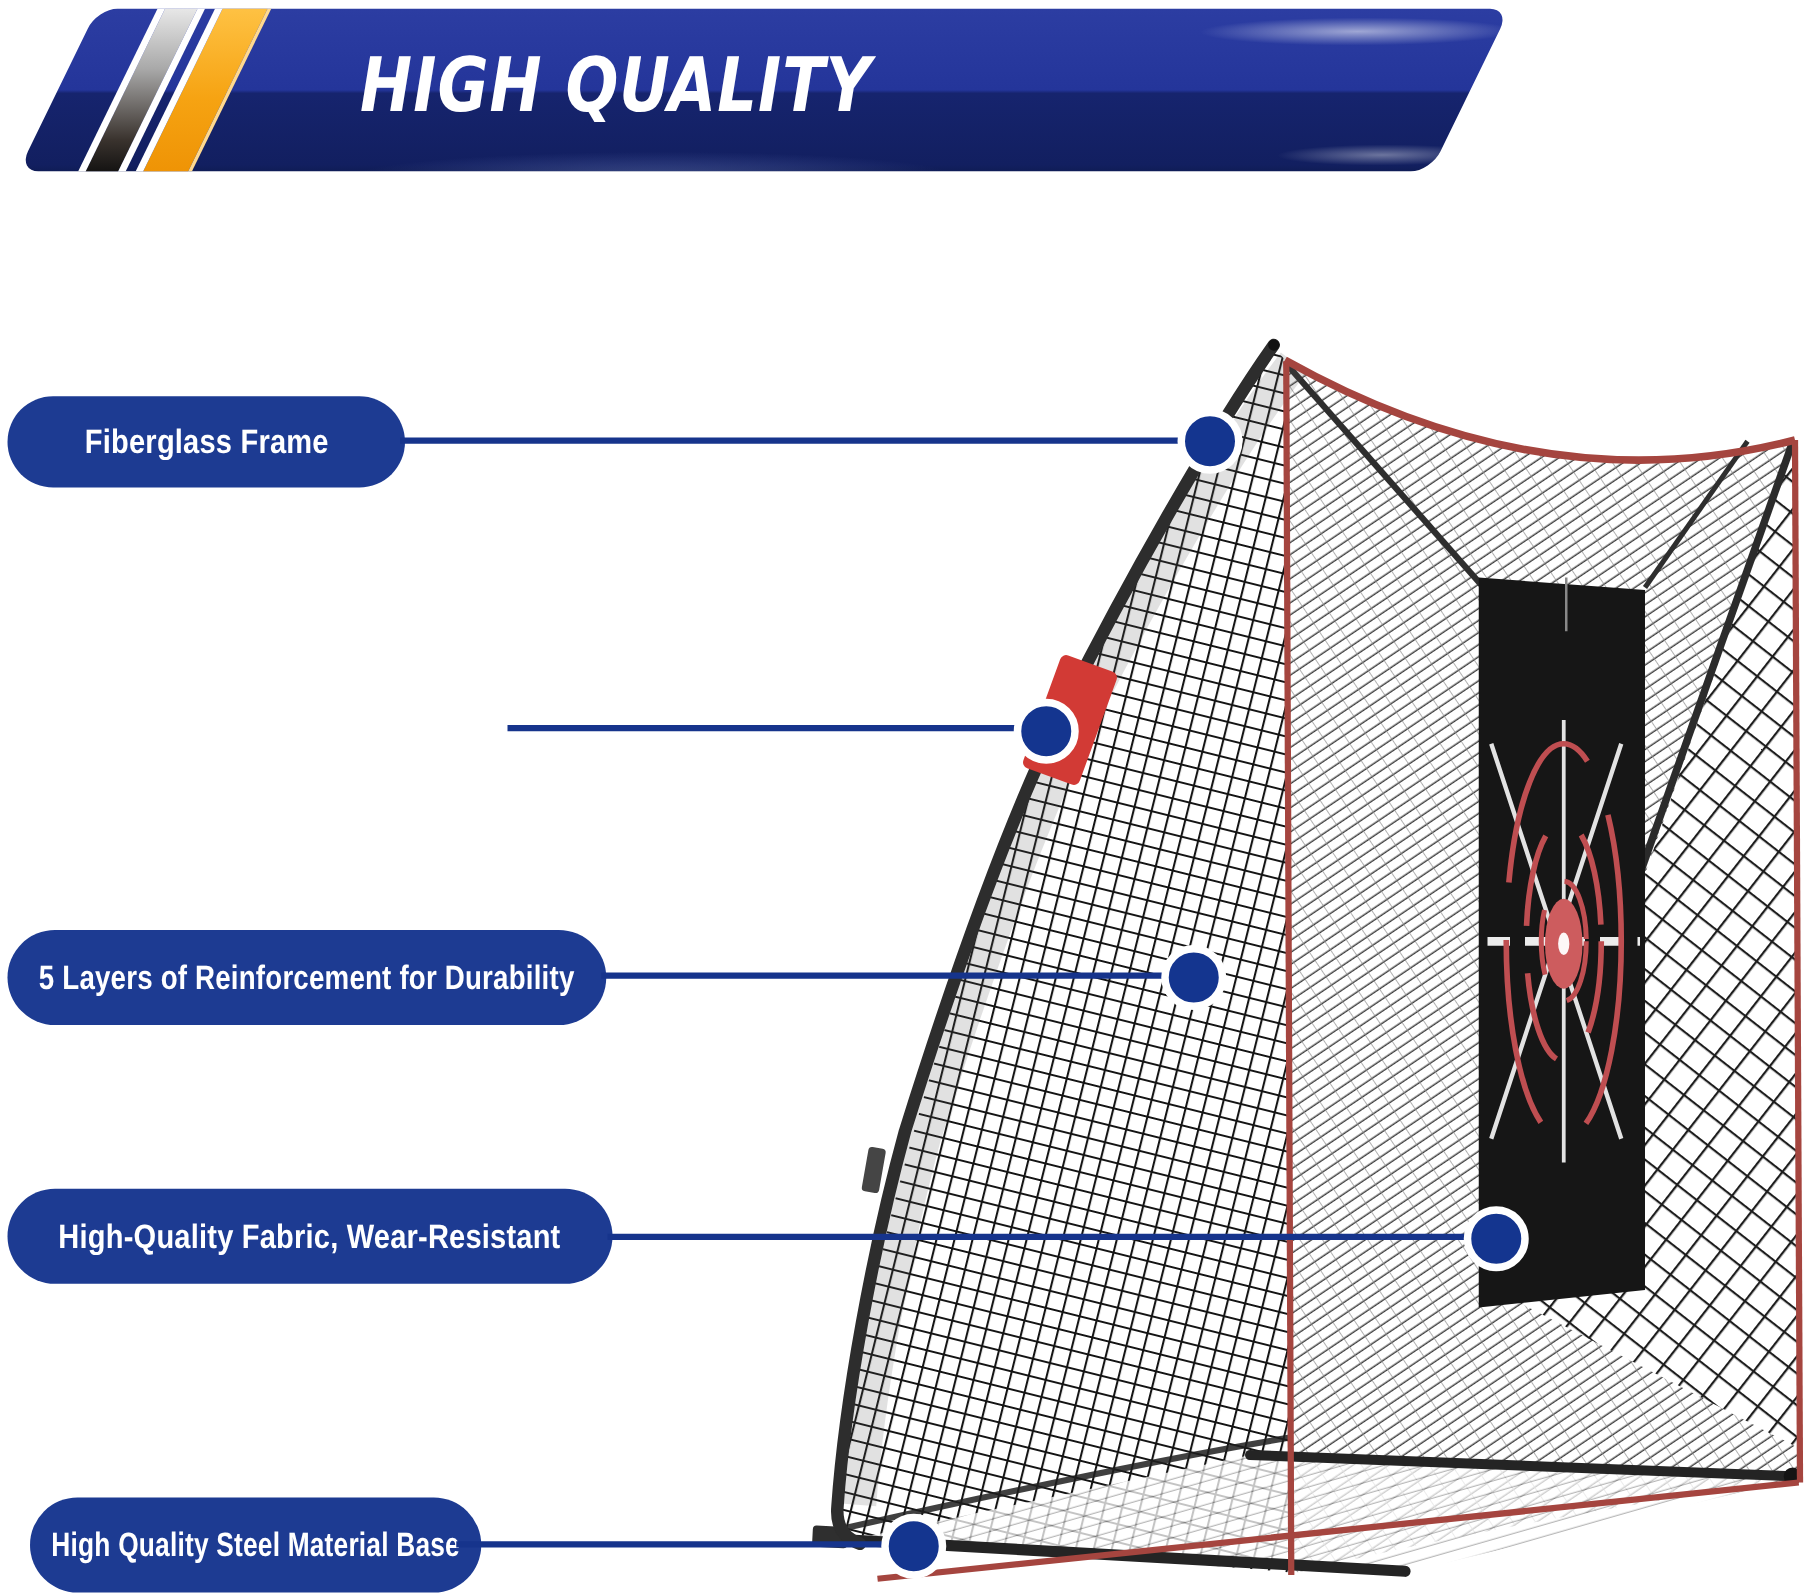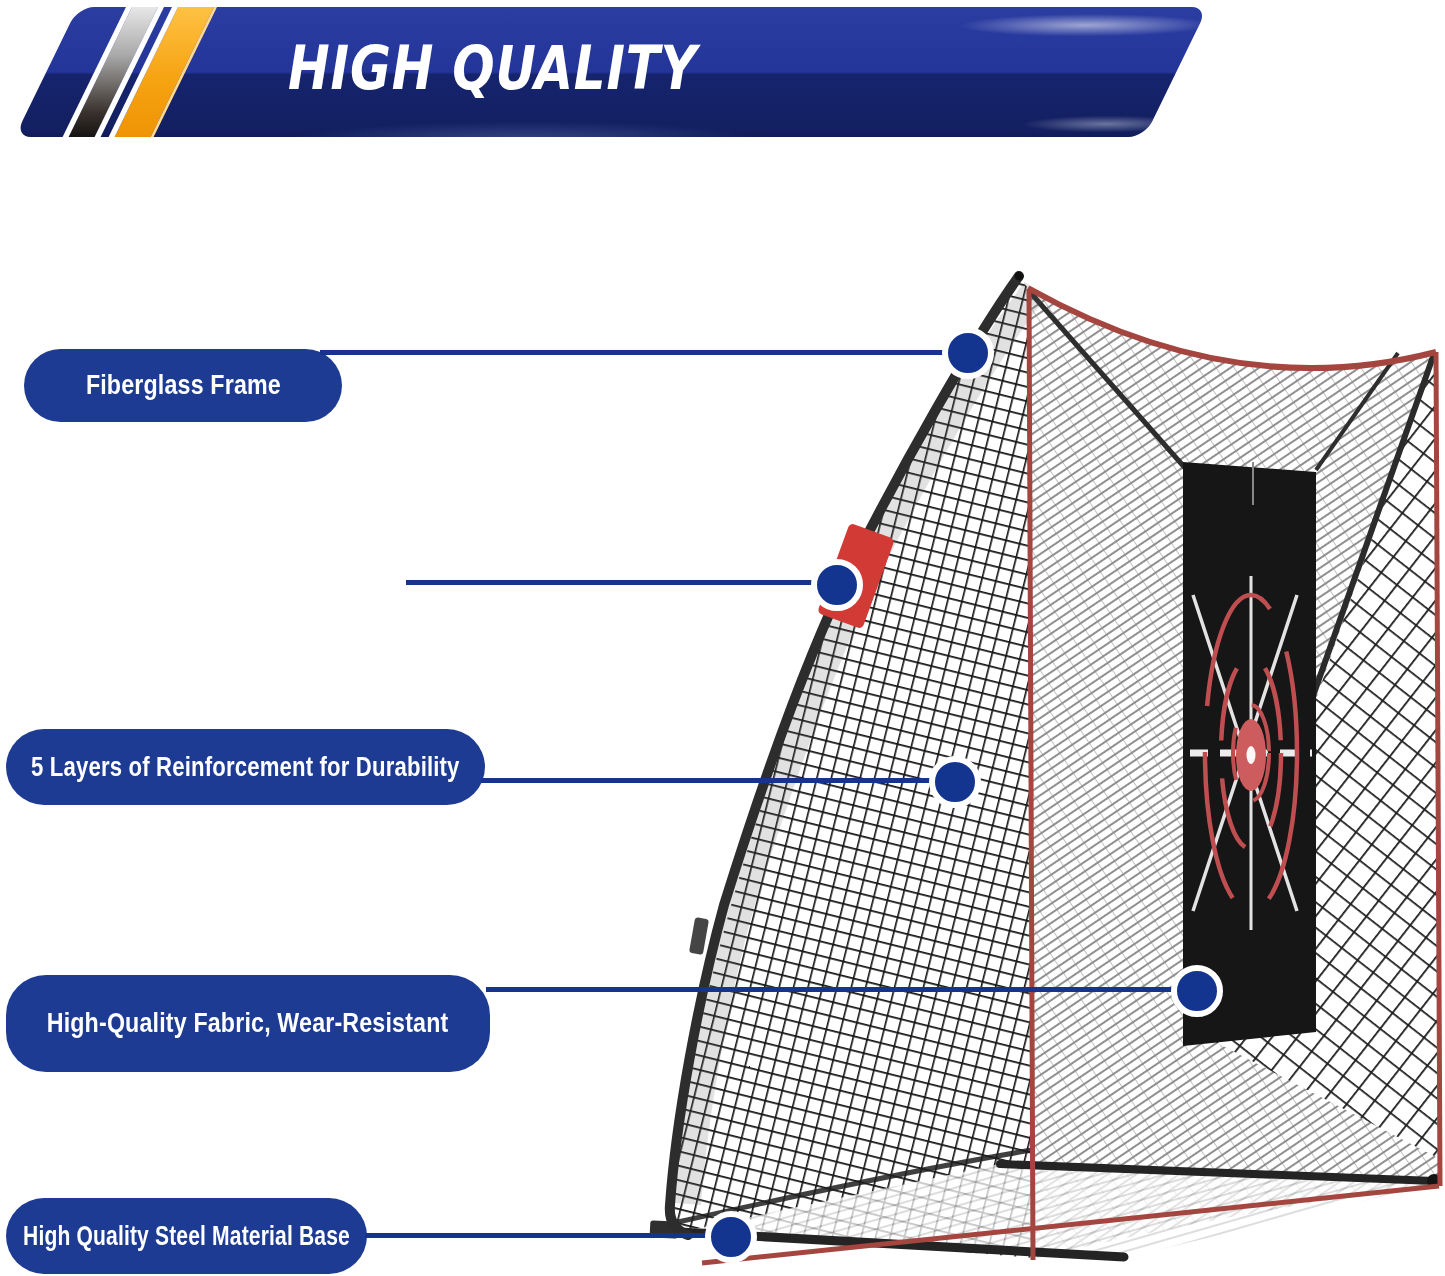--- a/index.html
+++ b/index.html
@@ -45,38 +45,38 @@
   
   .callout{position:absolute;inset:0;pointer-events:none;}
   .pill{position:absolute;background:var(--pill-navy);border-radius:40px;
         display:flex;align-items:center;justify-content:center;}
   .pill-text{color:#ffffff;font-weight:bold;font-size:27px;white-space:nowrap;
         transform:scaleX(.86);transform-origin:center;letter-spacing:.2px;}
   .lead{position:absolute;height:5px;background:var(--line-navy);}
   .dot{position:absolute;width:40px;height:40px;border-radius:50%;
        background:var(--dot-navy);border:6px solid #ffffff;box-sizing:content-box;}
 
-  .c1 .pill{left:24px;top:317px;width:318px;height:73px;margin-top:32px;}
+  .c1 .pill{left:6px;top:317px;width:318px;height:73px;}
   .c1 .lead{left:320px;top:350px;width:628px;}
   .c1 .dot{left:942px;top:327px;}
 
   .c2 .pill{left:6px;top:545px;width:404px;height:76px;}
   .c2 .lead{left:406px;top:580px;width:411px;}
   .c2 .dot{left:811px;top:559px;}
 
-  .c3 .pill{left:6px;top:729px;width:479px;height:76px;}
+  .c3 .pill{left:6px;top:744px;width:479px;height:76px;}
   .c3 .lead{left:481px;top:778px;width:454px;}
   .c3 .dot{left:929px;top:756px;}
   .c3 .pill-text{transform:scaleX(.82);}
 
-  .c4 .pill{left:6px;top:951px;width:484px;height:97px;margin-top:24px;}
+  .c4 .pill{left:6px;top:951px;width:484px;height:76px;}
   .c4 .lead{left:486px;top:987px;width:691px;}
   .c4 .dot{left:1171px;top:965px;}
 
-  .c5 .pill{left:6px;top:1198px;width:361px;height:76px;}
+  .c5 .pill{left:24px;top:1198px;width:361px;height:76px;}
   .c5 .lead{left:365px;top:1233px;width:346px;}
   .c5 .dot{left:705px;top:1211px;}
   .c5 .pill-text{transform:scaleX(.78);}
 
   
   .trim{stroke:var(--trim-red);fill:none;}
   .pole{stroke:var(--pole-dark);fill:none;}
   .bar{stroke:#242424;fill:none;}
   .target-arc{stroke:var(--target-red);fill:none;}
   .cross{stroke:#e3e3e3;fill:none;}

